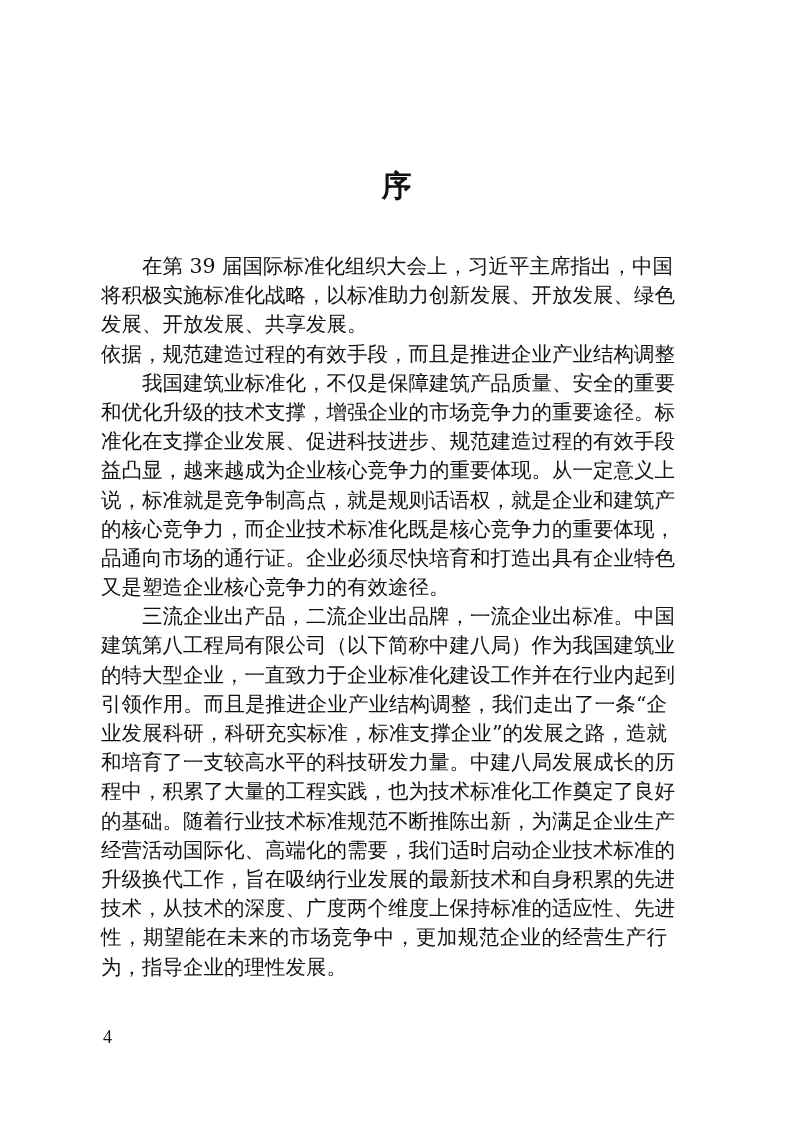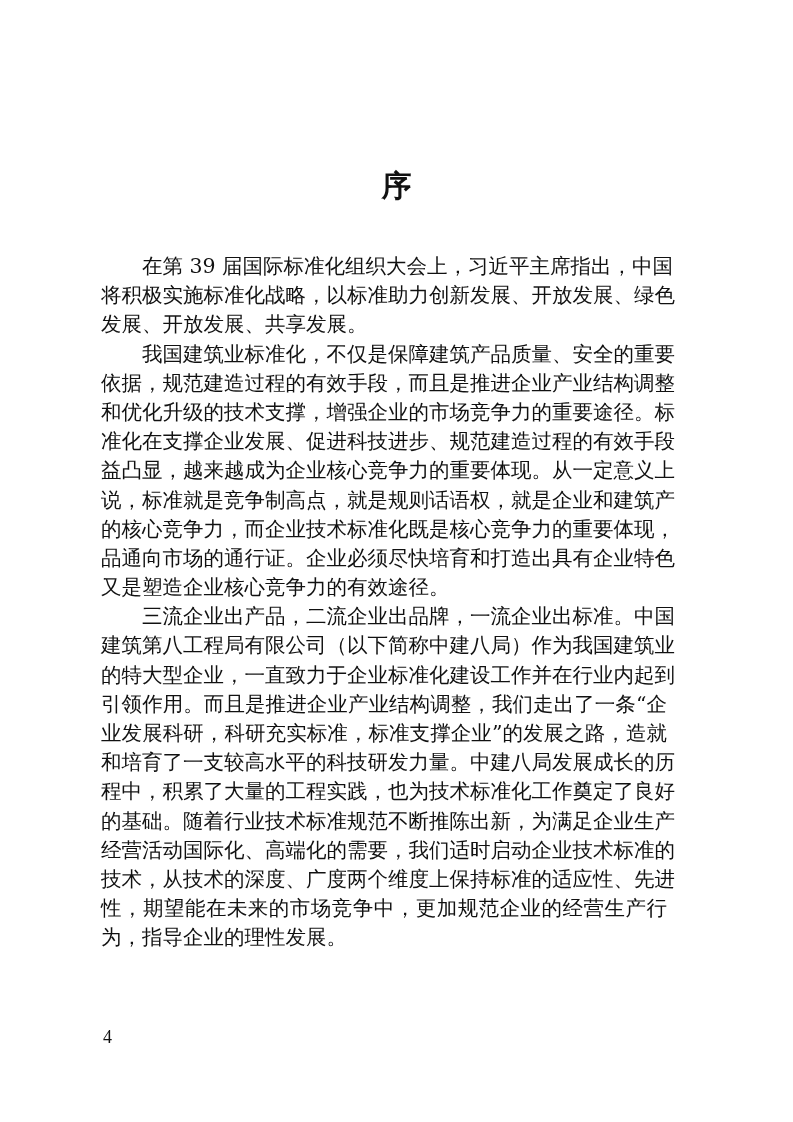--- a/index.html
+++ b/index.html
@@ -17,36 +17,37 @@
 </style>
 </head>
 <body>
 
 <div class="title">序</div>
 
 <div class="body" id="body">
     <div class="line indent">在第 39 届国际标准化组织大会上，习近平主席指出，中国</div>
     <div class="line">将积极实施标准化战略，以标准助力创新发展、开放发展、绿色</div>
     <div class="line last">发展、开放发展、共享发展。</div>
+    <div class="line">依据，规范建造过程的有效手段，而且是推进企业产业结构调整</div>
     <div class="line indent">我国建筑业标准化，不仅是保障建筑产品质量、安全的重要</div>
-    <div class="line">依据，规范建造过程的有效手段，而且是推进企业产业结构调整</div>
     <div class="line">和优化升级的技术支撑，增强企业的市场竞争力的重要途径。标</div>
     <div class="line">准化在支撑企业发展、促进科技进步、规范建造过程的有效手段</div>
     <div class="line">益凸显，越来越成为企业核心竞争力的重要体现。从一定意义上</div>
     <div class="line">说，标准就是竞争制高点，就是规则话语权，就是企业和建筑产</div>
     <div class="line">的核心竞争力，而企业技术标准化既是核心竞争力的重要体现，</div>
     <div class="line">品通向市场的通行证。企业必须尽快培育和打造出具有企业特色</div>
     <div class="line last">又是塑造企业核心竞争力的有效途径。</div>
     <div class="line indent">三流企业出产品，二流企业出品牌，一流企业出标准。中国</div>
     <div class="line">建筑第八工程局有限公司（以下简称中建八局）作为我国建筑业</div>
     <div class="line">的特大型企业，一直致力于企业标准化建设工作并在行业内起到</div>
     <div class="line">引领作用。而且是推进企业产业结构调整，我们走出了一条“企</div>
     <div class="line">业发展科研，科研充实标准，标准支撑企业”的发展之路，造就</div>
     <div class="line">和培育了一支较高水平的科技研发力量。中建八局发展成长的历</div>
     <div class="line">程中，积累了大量的工程实践，也为技术标准化工作奠定了良好</div>
     <div class="line">的基础。随着行业技术标准规范不断推陈出新，为满足企业生产</div>
     <div class="line">经营活动国际化、高端化的需要，我们适时启动企业技术标准的</div>
+    <div class="line">升级换代工作，旨在吸纳行业发展的最新技术和自身积累的先进</div>
     <div class="line">技术，从技术的深度、广度两个维度上保持标准的适应性、先进</div>
     <div class="line">性，期望能在未来的市场竞争中，更加规范企业的经营生产行</div>
     <div class="line last">为，指导企业的理性发展。</div>
   </div>
 
 <div class="pagenum">4</div>
 
 </body></html>

